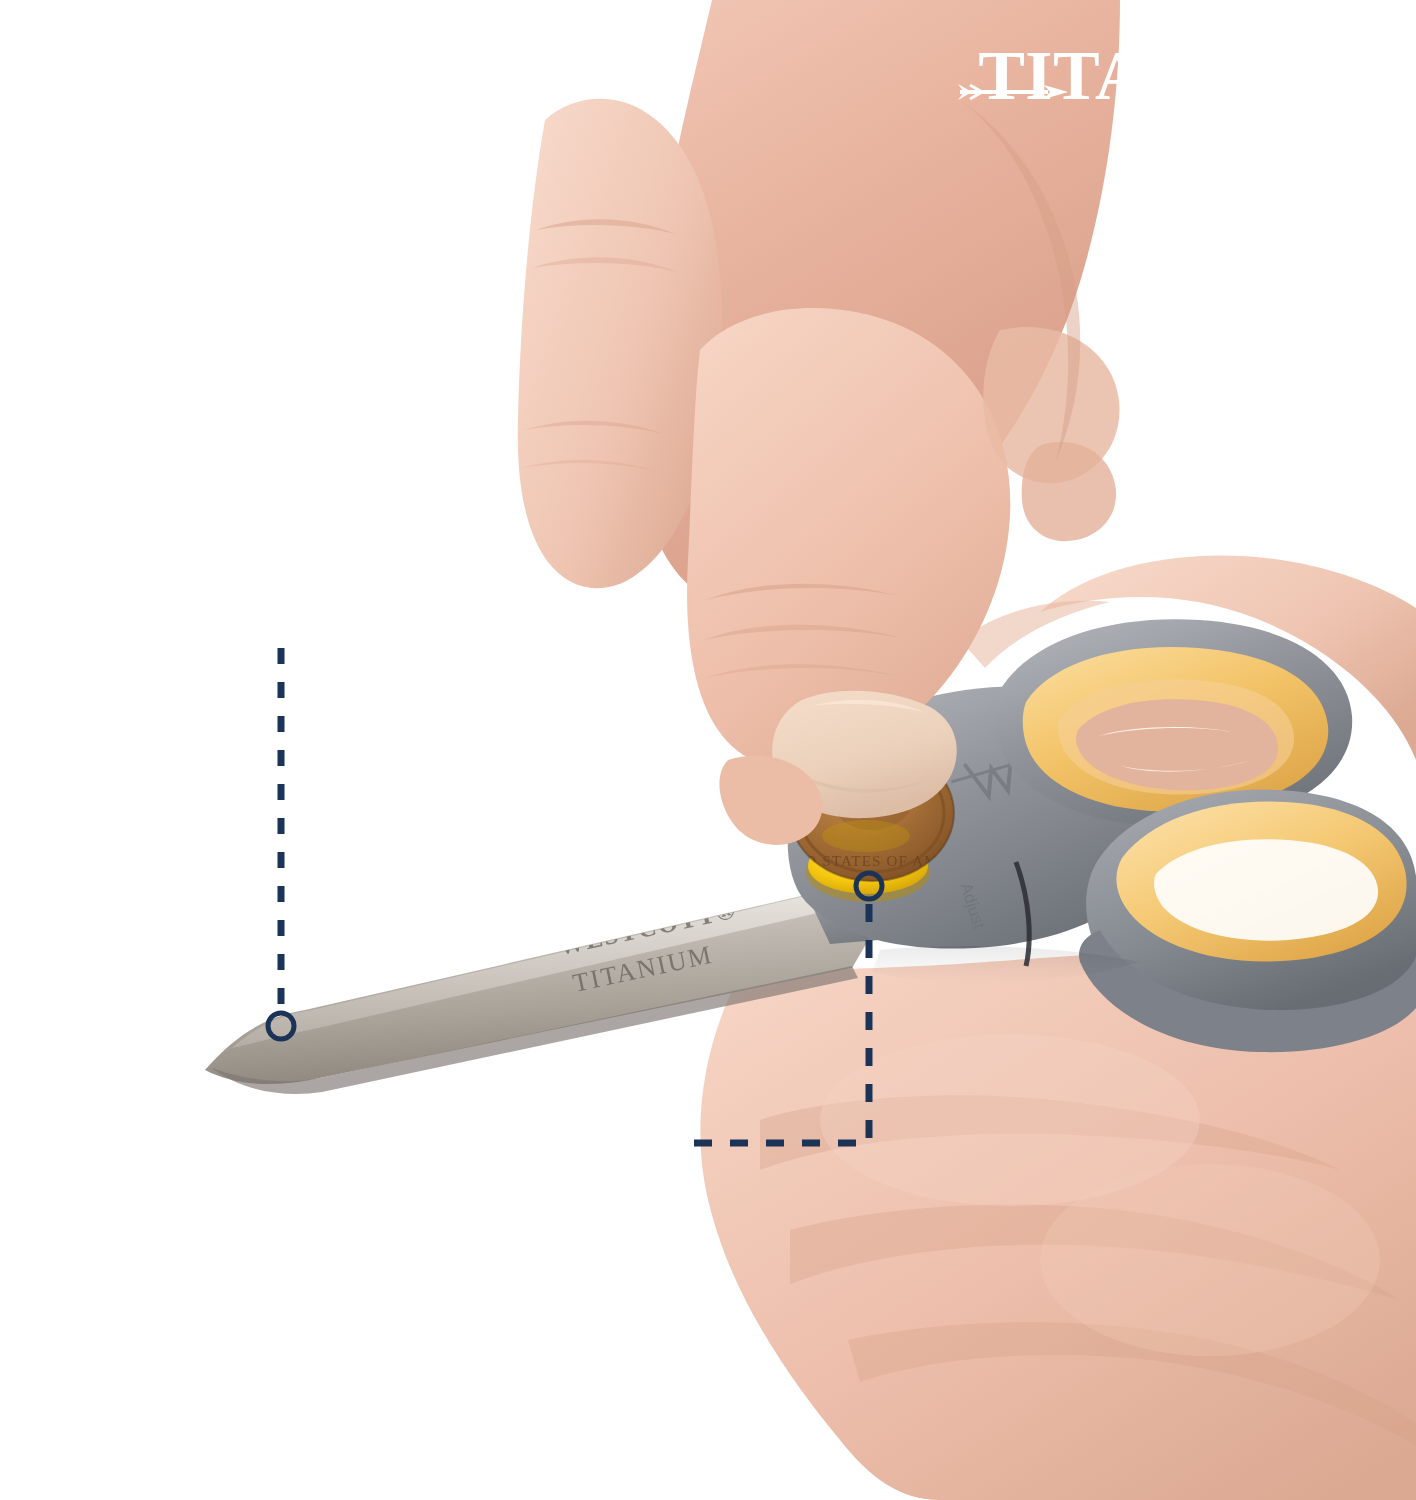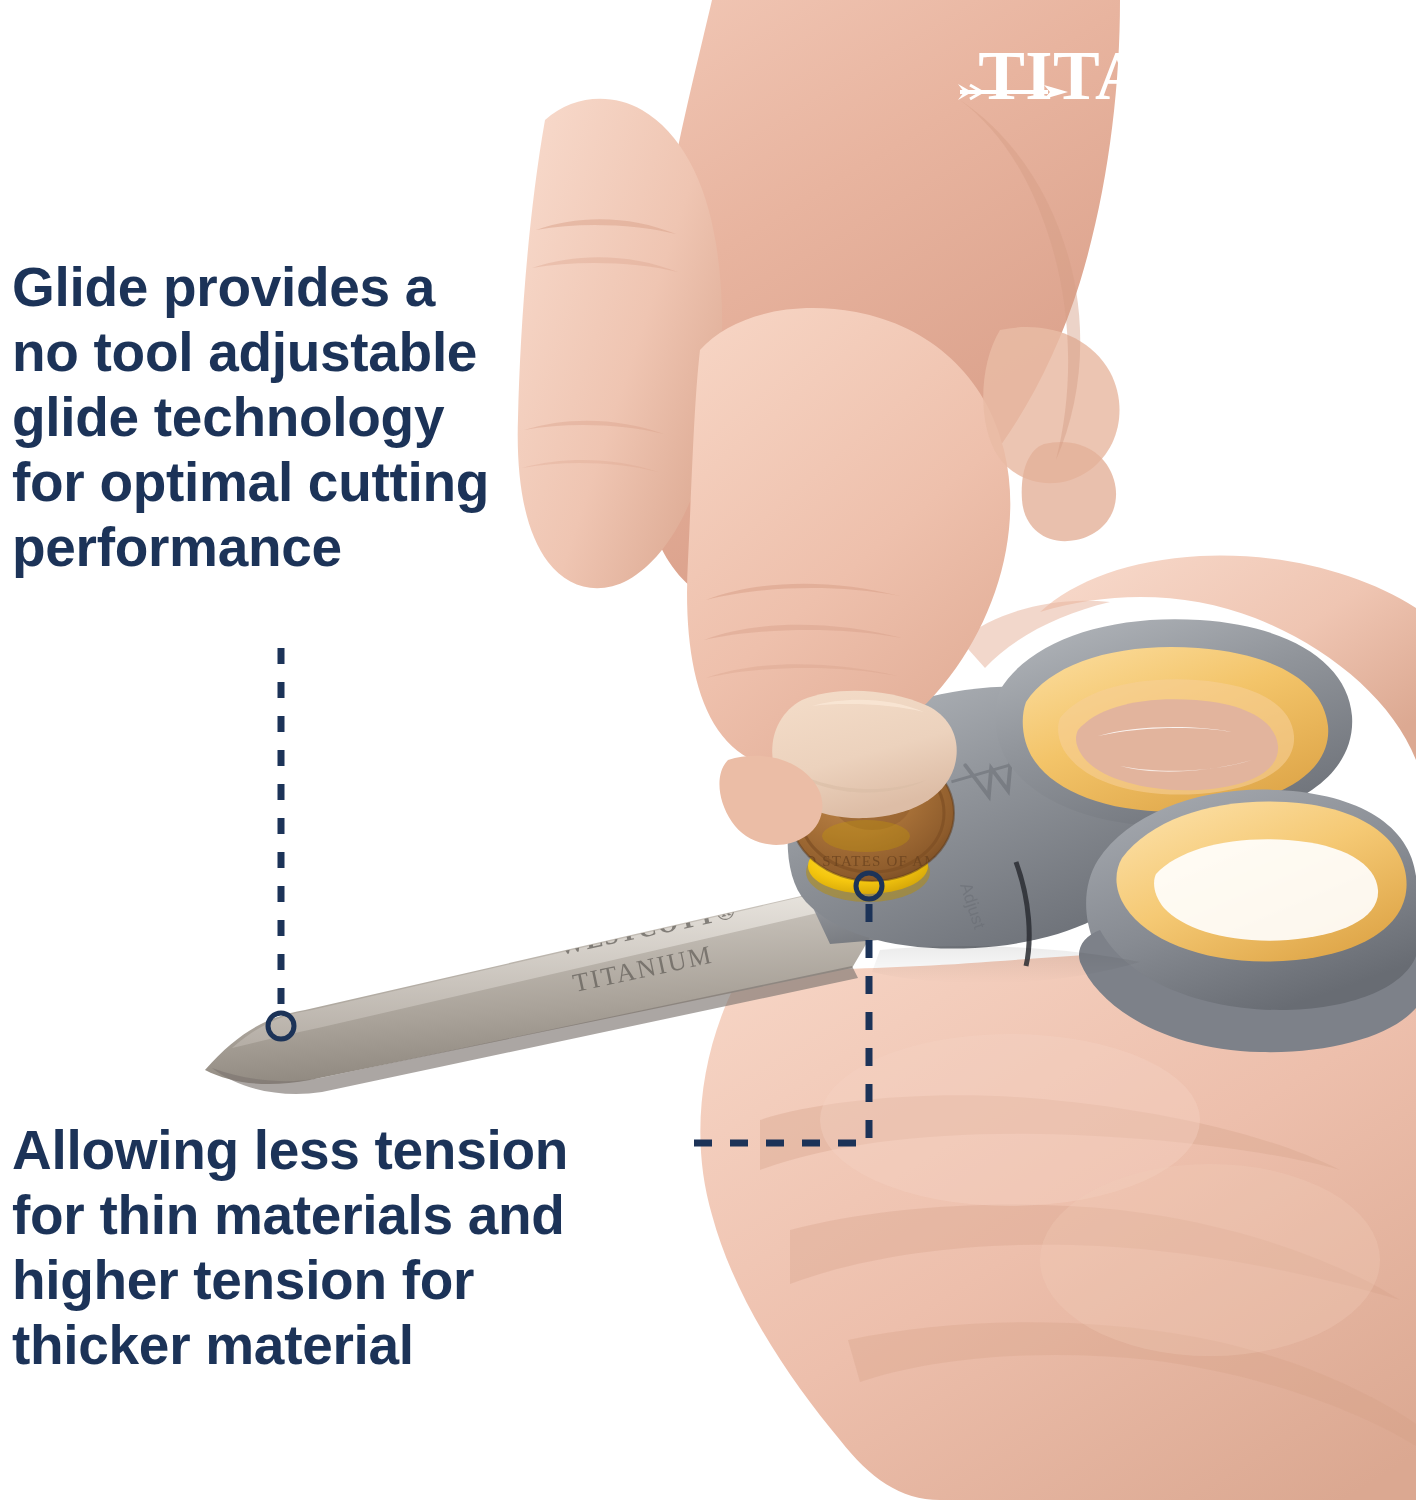--- a/index.html
+++ b/index.html
@@ -410,37 +410,28 @@
       <span>TITANIUM</span><span class="logo-reg">®</span>
       <svg class="logo-arrow" viewBox="0 0 116 22" xmlns="http://www.w3.org/2000/svg" aria-hidden="true">
         <path d="M4 11 L92 11" stroke="#ffffff" stroke-width="4"></path>
         <path d="M88 4 L112 11 L88 18 L94 11 Z" fill="#ffffff"></path>
         <path d="M2 3 L16 11 L2 19 L8 11 Z" fill="#ffffff"></path>
         <path d="M14 4 L26 11 L14 18" fill="none" stroke="#ffffff" stroke-width="3"></path>
       </svg>
     </div>
   </div>
 
-  <div class="callout-text" id="callout-top-text">Glide provides a
-no tool adjustable
-glide technology
-for optimal cutting
-performance</div>
 
   <div class="leader" style="left:0; top:0; width:1416px; height:1500px;">
     <svg viewBox="0 0 1416 1500" xmlns="http://www.w3.org/2000/svg" aria-hidden="true">
       <path d="M281 648 L281 1012" stroke="#1c3358" stroke-width="7" fill="none" stroke-dasharray="16 18" stroke-linecap="butt"></path>
       <circle cx="281" cy="1026" r="13" fill="none" stroke="#1c3358" stroke-width="5"></circle>
     </svg>
   </div>
 
-  <div class="callout-text" id="callout-bottom-text">Allowing less tension
-for thin materials and
-higher tension for
-thicker material</div>
 
   <div class="leader" style="left:0; top:0; width:1416px; height:1500px;">
     <svg viewBox="0 0 1416 1500" xmlns="http://www.w3.org/2000/svg" aria-hidden="true">
       <path d="M694 1143 L869 1143 L869 902" stroke="#1c3358" stroke-width="7" fill="none" stroke-dasharray="18 18" stroke-linecap="butt"></path>
       <circle cx="869" cy="886" r="13" fill="none" stroke="#1c3358" stroke-width="5"></circle>
     </svg>
   </div>
 
 </div>
 

